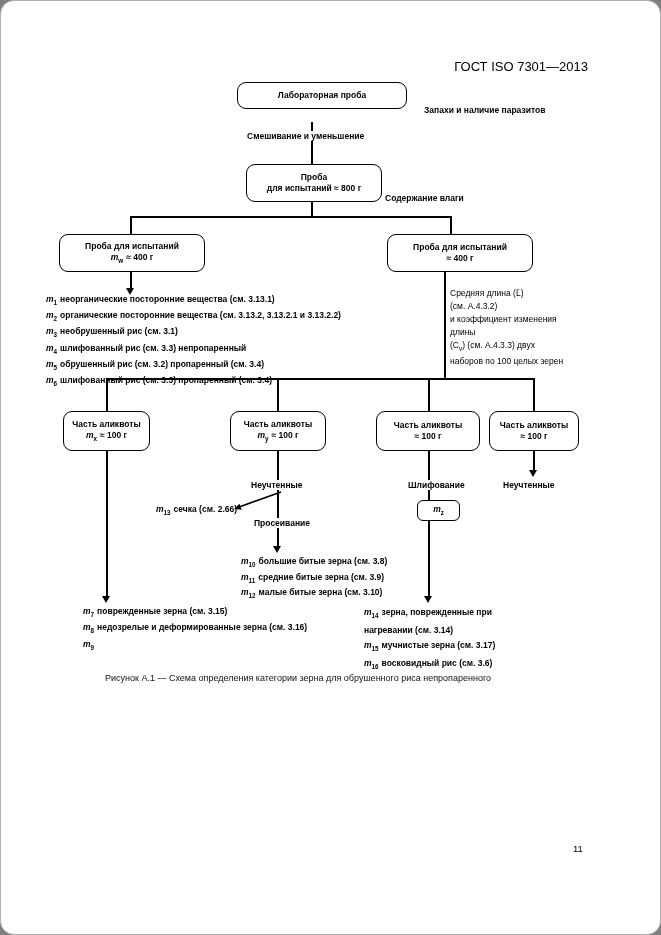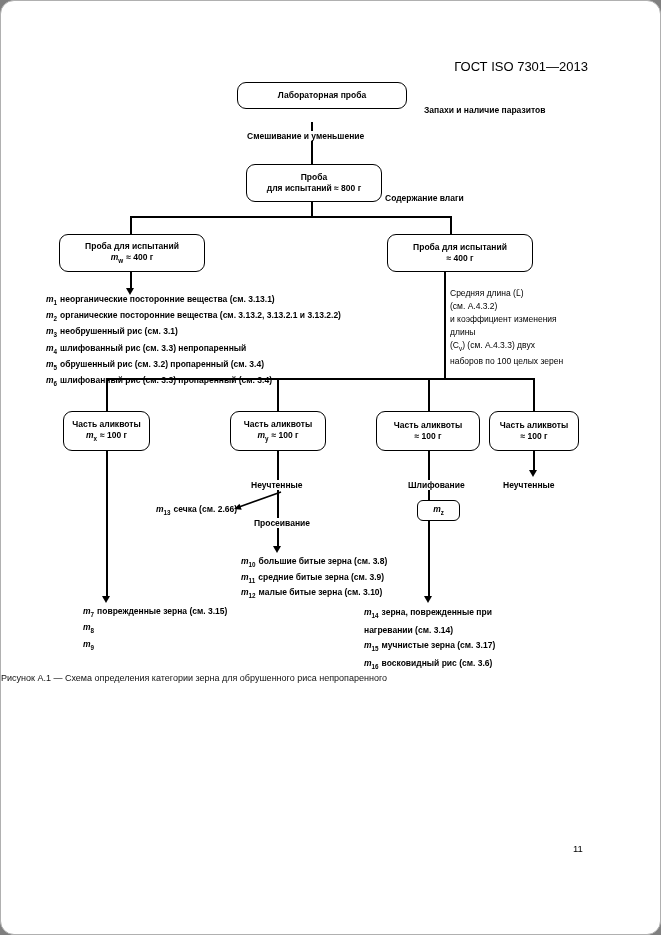--- a/index.html
+++ b/index.html
@@ -17,21 +17,21 @@
   .hl{position:absolute;height:1.6px;background:#000}
   .arr{position:absolute;width:0;height:0;border-left:4.5px solid transparent;
        border-right:4.5px solid transparent;border-top:7px solid #000}
   .mlist{position:absolute;font-weight:bold;font-size:8.5px}
   .mlist .mitem{line-height:12.5px}
   .mlist.flex .mitem{display:flex}
   .mtext{margin-left:3px;white-space:pre-line}
   .note{position:absolute;font-weight:normal;font-size:8.5px;line-height:12.9px}
   sub{font-size:6.3px;vertical-align:sub}
   i{font-style:italic}
-  .cap{position:absolute;left:0;width:594px;text-align:left;font-size:9px;color:#111}
+  .cap{position:absolute;left:0;width:594px;text-align:center;font-size:9px;color:#111}
   .pgnum{position:absolute;font-size:9.5px}
   svg{position:absolute;overflow:visible}
 </style>
 </head>
 <body>
 
 <div class="page">
 
   <div class="hdr" style="top:58px;right:72px">ГОСТ ISO 7301—2013</div>
 
@@ -134,20 +134,21 @@
 
   <div class="lbl" style="left:502px;top:479px">Неучтенные</div>
 
   <div class="mlist flex" style="left:82px;top:604px;width:300px">
     <div class="mitem" style="line-height:13.8px">
         <span><i>m</i><sub>7</sub></span>
         <span class="mtext">поврежденные зерна (см. 3.15)</span>
       </div>
     <div class="mitem" style="line-height:13.8px">
         <span><i>m</i><sub>8</sub></span>
+        <span class="mtext">недозрелые и деформированные зерна (см. 3.16)</span>
       </div>
     <div class="mitem" style="line-height:13.8px">
         <span><i>m</i><sub>9</sub></span>
       </div>
   </div>
 
   <div class="mlist" style="left:363px;top:604px;width:210px">
     <div class="mitem" style="line-height:14.5px"><span><i>m</i><sub>14</sub></span><span class="mtext">зерна, поврежденные при
 нагревании (см. 3.14)</span></div>
     <div class="mitem" style="line-height:14.5px"><span><i>m</i><sub>15</sub></span><span class="mtext">мучнистые зерна (см. 3.17)</span></div>

